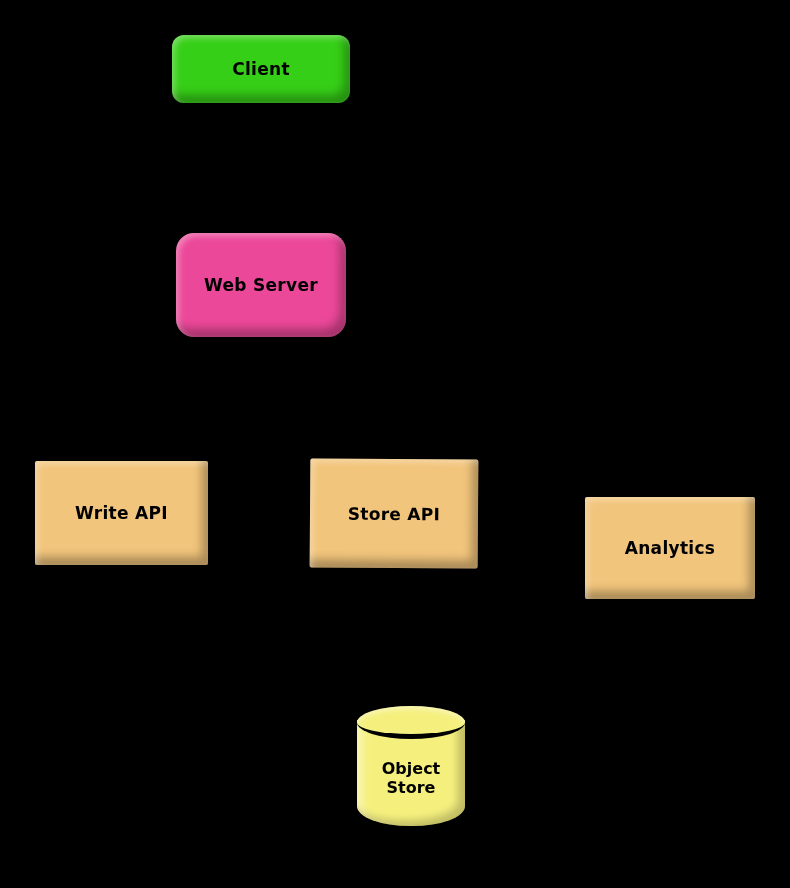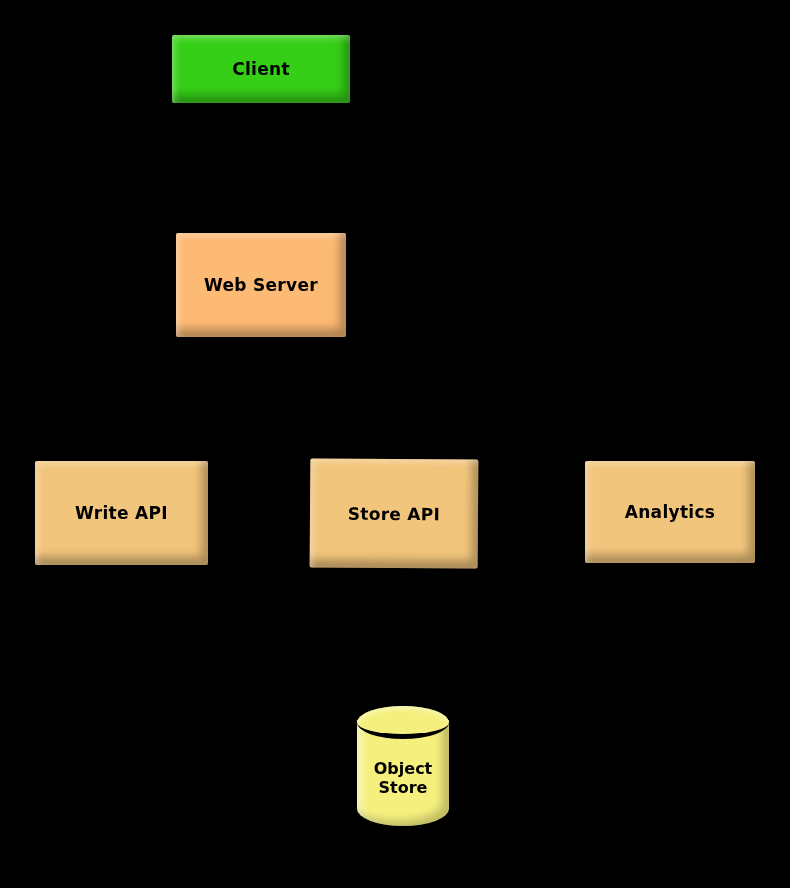--- a/index.html
+++ b/index.html
@@ -27,30 +27,30 @@
       letter-spacing: 0.3px;
       text-align: center;
     }
     .box {
       font-size: 17px;
       border-radius: 2px;
       box-shadow:
         inset 3px 3px 6px rgba(255,255,255,0.35),
         inset -6px -8px 10px rgba(0,0,0,0.30);
     }
-    #node-client     { left: 172px; top: 35px;  width: 178px; height: 68px; }
+    #node-client     { left: 172px; top: 35px;  width: 178px; height: 68px; border-radius: 12px; }
     #node-web-server { left: 176px; top: 233px; width: 170px; height: 104px; }
     #node-write-api  { left: 35px;  top: 461px; width: 173px; height: 104px; }
     #node-read-api   { left: 310px; top: 459px; width: 168px; height: 109px; transform: rotate(0.4deg); }
     #node-analytics  { left: 585px; top: 461px; width: 170px; height: 102px; }
 
     
     .cylinder { position: absolute; }
     #db-sql          { left: 75px;  top: 708px; width: 106px; height: 118px; }
-    #db-object-store { left: 357px; top: 706px; width: 92px; height: 120px; }
+    #db-object-store { left: 357px; top: 706px; width: 108px; height: 120px; }
     .cyl-body {
       position: absolute;
       left: 0; right: 0; top: 14px; bottom: 0;
       border-radius: 0 0 53px 53px / 0 0 20px 20px;
       box-shadow:
         inset -7px -5px 9px rgba(0,0,0,0.22),
         inset 6px 3px 7px rgba(255,255,255,0.40);
     }
     .cyl-top {
       position: absolute;
@@ -78,33 +78,33 @@
   </style>
 </head>
 <body>
 
 <div class="canvas" style="background-color: rgb(0, 0, 0);">
 
   <div class="node box" id="node-client" style="background-color: rgb(54, 207, 23);">
     <span>Client</span>
   </div>
 
-  <div class="node box" id="node-web-server" style="background-color: #fdba74;">
+  <div class="node box" id="node-web-server" style="background-color: #ec4899; border-radius: 18px;">
     <span>Web Server</span>
   </div>
 
   <div class="node box" id="node-write-api" style="background-color: rgb(242, 197, 124); text-align: right;">
     <span>Write API</span>
   </div>
 
   <div class="node box" id="node-read-api" style="background-color: rgb(242, 197, 124);">
     <span>Store API</span>
   </div>
 
-  <div class="node box" id="node-analytics" style="background-color: rgb(242, 197, 124);">
+  <div class="node box" id="node-analytics" style="background-color: rgb(242, 197, 124); margin-top: 36px;">
     <span>Analytics</span>
   </div>
 
 
   <div class="cylinder" id="db-object-store">
     <div class="cyl-top" style="background-color: rgb(245, 240, 126);"></div>
     <div class="cyl-body" style="background-color: rgb(245, 240, 126);"></div>
     <div class="cyl-label">Object Store</div>
   </div>
 

